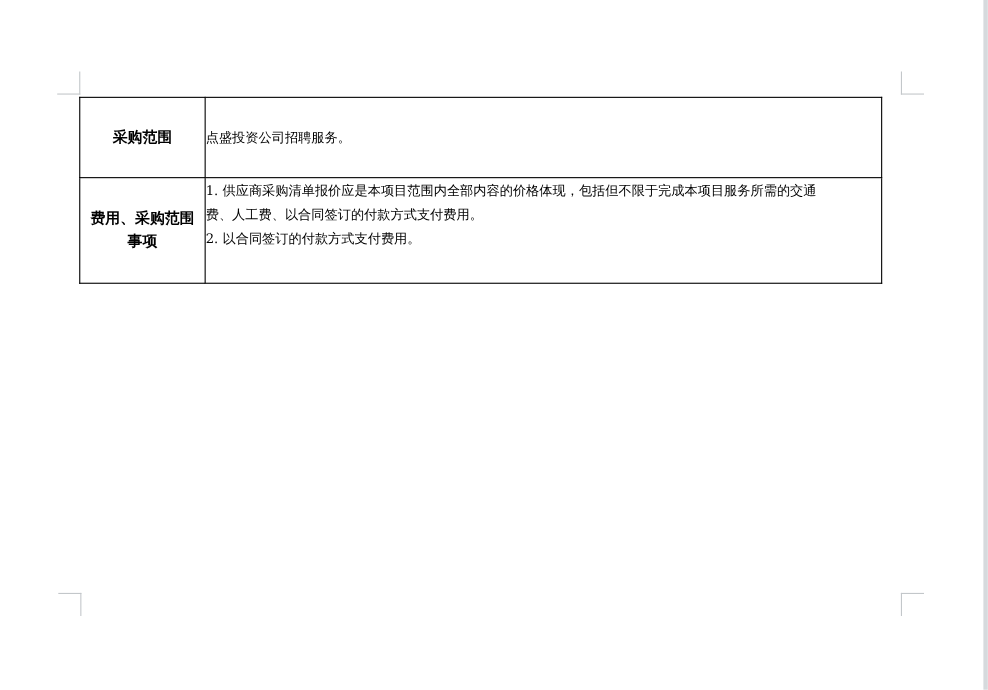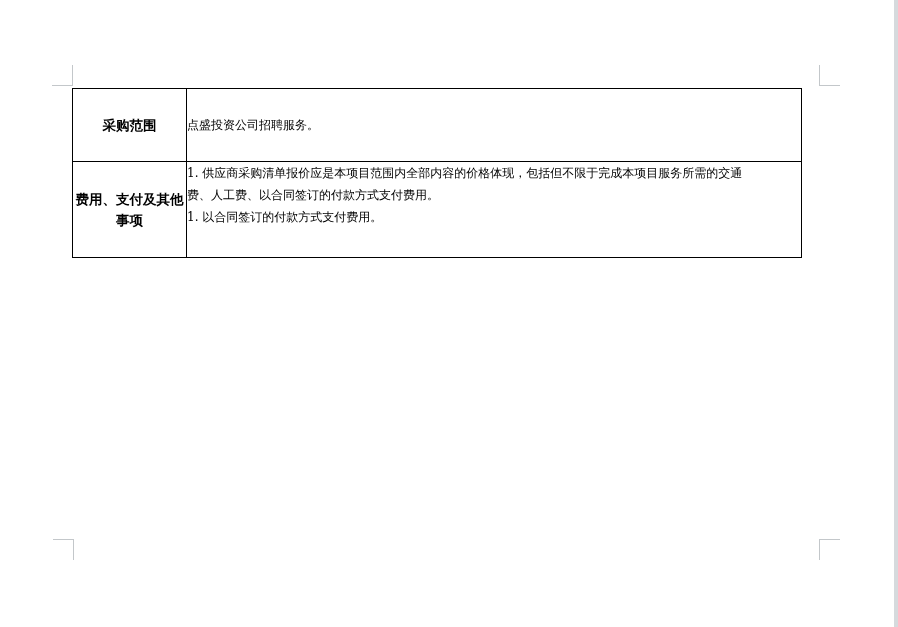--- a/index.html
+++ b/index.html
@@ -102,27 +102,27 @@
         <tr class="row-1">
       <td class="label-cell">
         <span>采购范围</span>
       </td>
       <td class="content-cell content-middle">
         <div class="text-line">点盛投资公司招聘服务。</div>
       </td>
     </tr>
     <tr class="row-2">
       <td class="label-cell">
-        <div>费用、支付及其他</div>
+        <div>费用、采购范围</div>
         <div>事项</div>
       </td>
       <td class="content-cell content-top">
         <div class="text-line">1. 供应商采购清单报价应是本项目范围内全部内容的价格体现，包括但不限于完成本项目服务所需的交通</div>
         <div class="text-line">费、人工费、以合同签订的付款方式支付费用。</div>
-        <div class="text-line">1. 以合同签订的付款方式支付费用。</div>
+        <div class="text-line">2. 以合同签订的付款方式支付费用。</div>
       </td>
     </tr>
   </tbody>
     </table>
 
   <div class="scroll-strip"></div>
 
 </div>
 
 </body></html>

